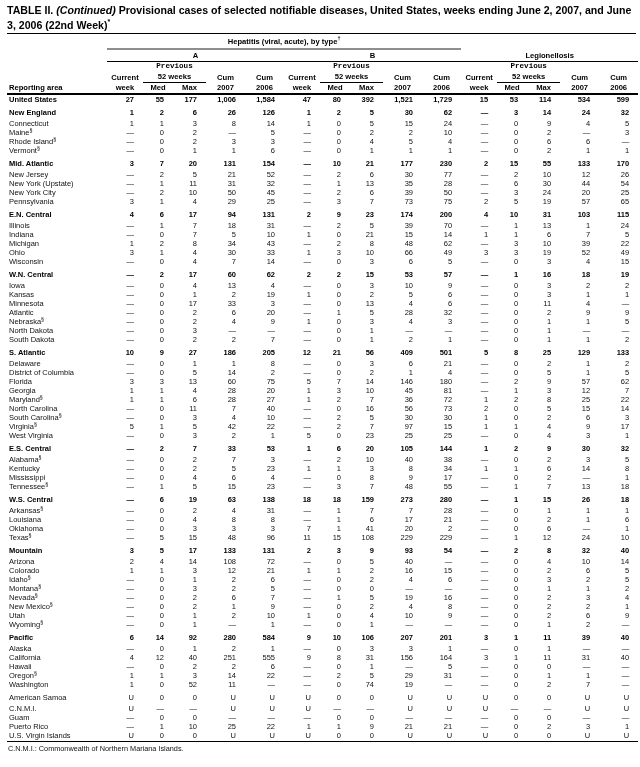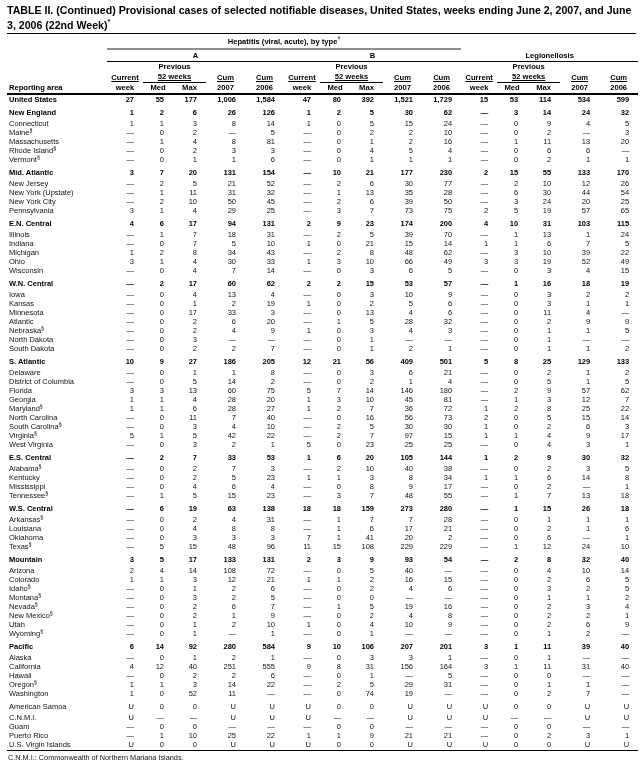--- a/index.html
+++ b/index.html
@@ -4,36 +4,36 @@
 <style>
   html,body{margin:0;padding:0;}
   body{
     width:640px;height:767px;background:#ffffff;color:#111;
     font-family:"Liberation Sans", sans-serif;
     -webkit-font-smoothing:antialiased;
     overflow:hidden;
   }
   .page{padding:4px 4px 0 7px;}
   .title{font-size:10.6px;font-weight:bold;line-height:12px;color:#000;}
-  .title .cont{}
+  .title .cont{font-style:italic;}
   .title sup{font-size:7px;}
   .title-rule{border:none;border-top:1.7px solid #000;margin:2px 0 0 0;}
 
   table.data{
     border-collapse:collapse;table-layout:fixed;width:631px;margin-top:1px;
   }
   th,td{padding:0;margin:0;}
   thead th{
     font-size:7.6px;font-weight:bold;text-align:center;vertical-align:bottom;
     line-height:9.5px;white-space:nowrap;color:#000;
   }
   tr.hr1 th{height:12px;}
   tr.hr2 th{height:11px;}
-  tr.hr3 th{height:9px;}
-  tr.hr4 th{height:10px;text-decoration:underline;}
+  tr.hr3 th{height:9px;font-family:Liberation Mono, monospace;}
+  tr.hr4 th{height:10px;}
   tr.hr5 th{height:10px;border-bottom:2px solid #000;}
   th.spanner{border-bottom:2.5px solid #8e8e8e;padding-bottom:1px;}
   th.grp-label{border-bottom:1.2px solid #000;padding-bottom:0.5px;}
   th.wk52{border-bottom:1px solid #000;}
   th.area-hdr{text-align:left;padding-left:2px;}
   thead sup{font-size:5.5px;line-height:0;}
 
   tbody td{
     font-size:7.5px;line-height:9px;height:9px;
     text-align:right;padding-right:9px;white-space:nowrap;overflow:hidden;
@@ -208,38 +208,20 @@
           <td>2</td>
           <td>2</td>
           <td>10</td>
       <td>—</td>
           <td>0</td>
           <td>2</td>
           <td>—</td>
           <td>3</td>
     </tr>
         <tr>
-      <td class="area"><span>Massachusetts</span></td>
-      <td>—</td>
-          <td>1</td>
-          <td>4</td>
-          <td>8</td>
-          <td>81</td>
-      <td>—</td>
-          <td>0</td>
-          <td>1</td>
-          <td>2</td>
-          <td>16</td>
-      <td>—</td>
-          <td>1</td>
-          <td>11</td>
-          <td>13</td>
-          <td>20</td>
-    </tr>
-        <tr>
       <td class="area"><span>Rhode Island</span><sup>§</sup></td>
       <td>—</td>
           <td>0</td>
           <td>2</td>
           <td>3</td>
           <td>3</td>
       <td>—</td>
           <td>0</td>
           <td>4</td>
           <td>5</td>

